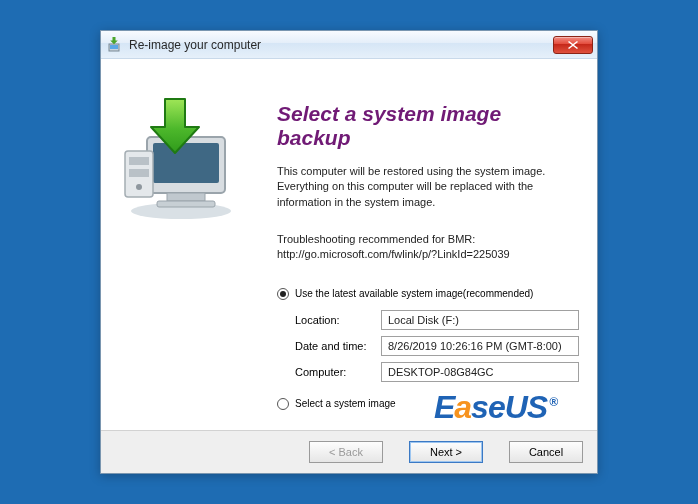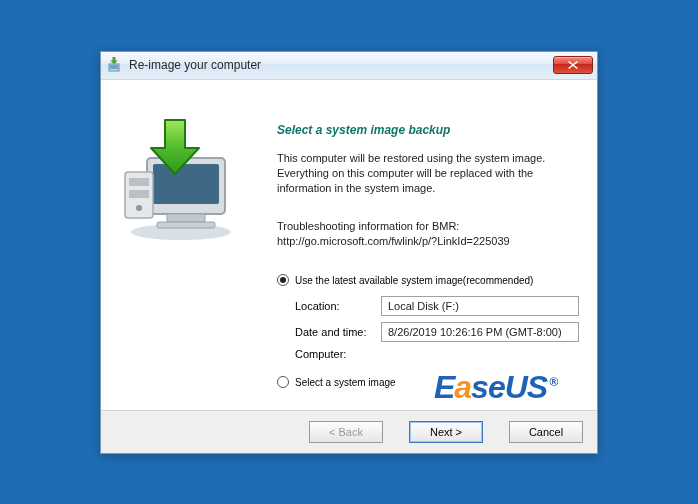--- a/index.html
+++ b/index.html
@@ -71,22 +71,22 @@
     width: 130px; height: 120px;
     position: relative;
   }
   .right-col {
     flex: 1;
     padding-left: 8px;
   }
   .heading {
     font-weight: bold;
     font-style: italic;
-    font-size: 12px;
-    color: #0f766e;
+    font-size: 21px;
+    color: #701a75;
     margin-bottom: 14px;
     margin-top: 29px;
   }
   .desc {
     font-size: 11px;
     color: #222;
     line-height: 1.4;
     margin-bottom: 22px;
   }
   .tshoot-label,
@@ -237,40 +237,41 @@
               </linearGradient>
             </defs>
           </svg>
         </div>
       </div>
 
       <div class="right-col rc">
         <div class="heading">Select a system image backup</div>
         <div class="desc">This computer will be restored using the system image. Everything on this computer will be replaced with the information in the system image.</div>
 
-        <div class="tshoot-label">Troubleshooting information for BMR:</div>
+        <div class="tshoot-label">Troubleshooting recommended for BMR:</div>
         <div class="tshoot-link">http://go.microsoft.com/fwlink/p/?LinkId=225039</div>
 
         <div class="options">
           <div class="radio-row">
             <span class="radio checked"></span>
             <span>Use the latest available system image(recommended)</span>
           </div>
 
           <div class="fields">
             <div class="field">
               <span class="field-label">Location:</span>
               <span class="field-value">Local Disk (F:)</span>
             </div>
             <div class="field">
               <span class="field-label">Date and time:</span>
               <span class="field-value">8/26/2019 10:26:16 PM (GMT-8:00)</span>
             </div>
             <div class="field">
               <span class="field-label">Computer:</span>
+              <span class="field-value">DESKTOP-08G84GC</span>
             </div>
           </div>
 
           <div class="radio-row">
             <span class="radio"></span>
             <span>Select a system image</span>
           </div>
         </div>
 
         <div class="watermark">

